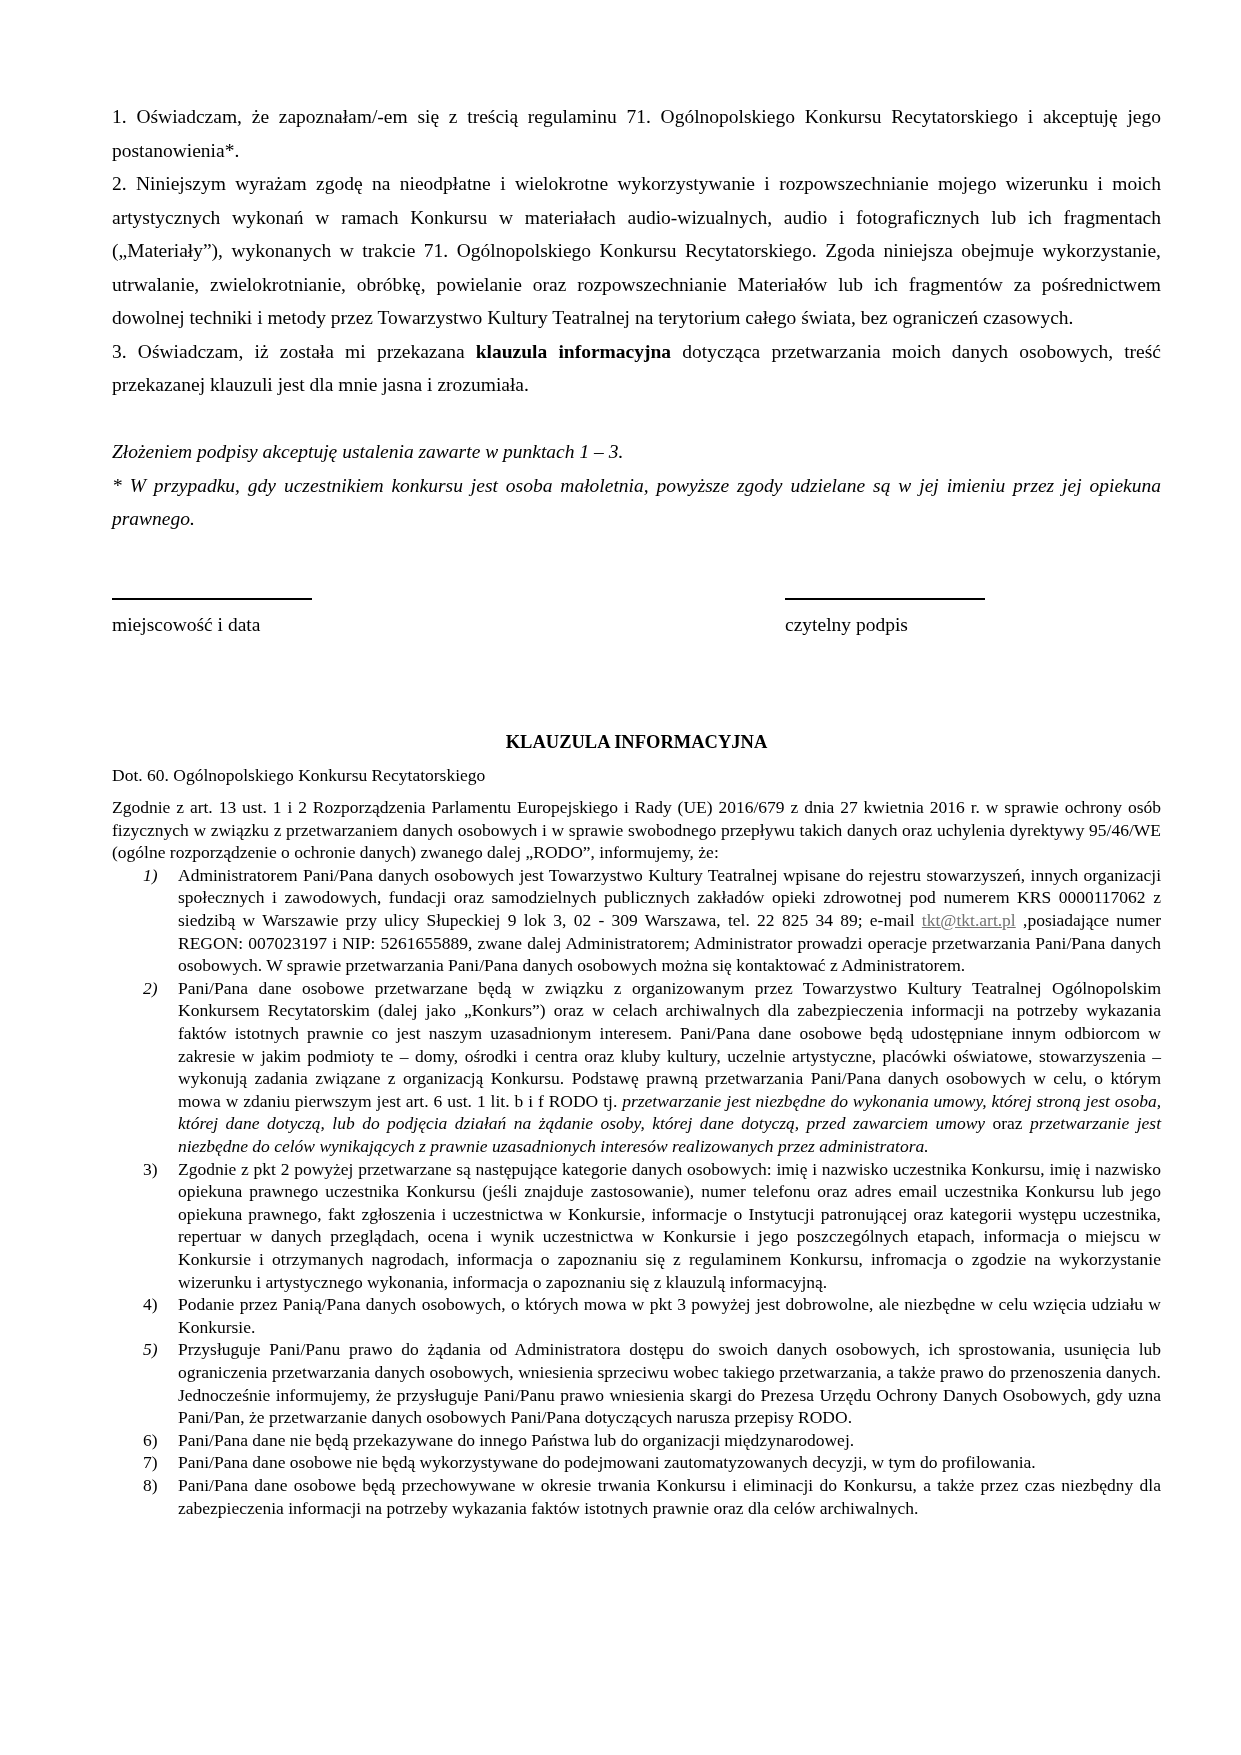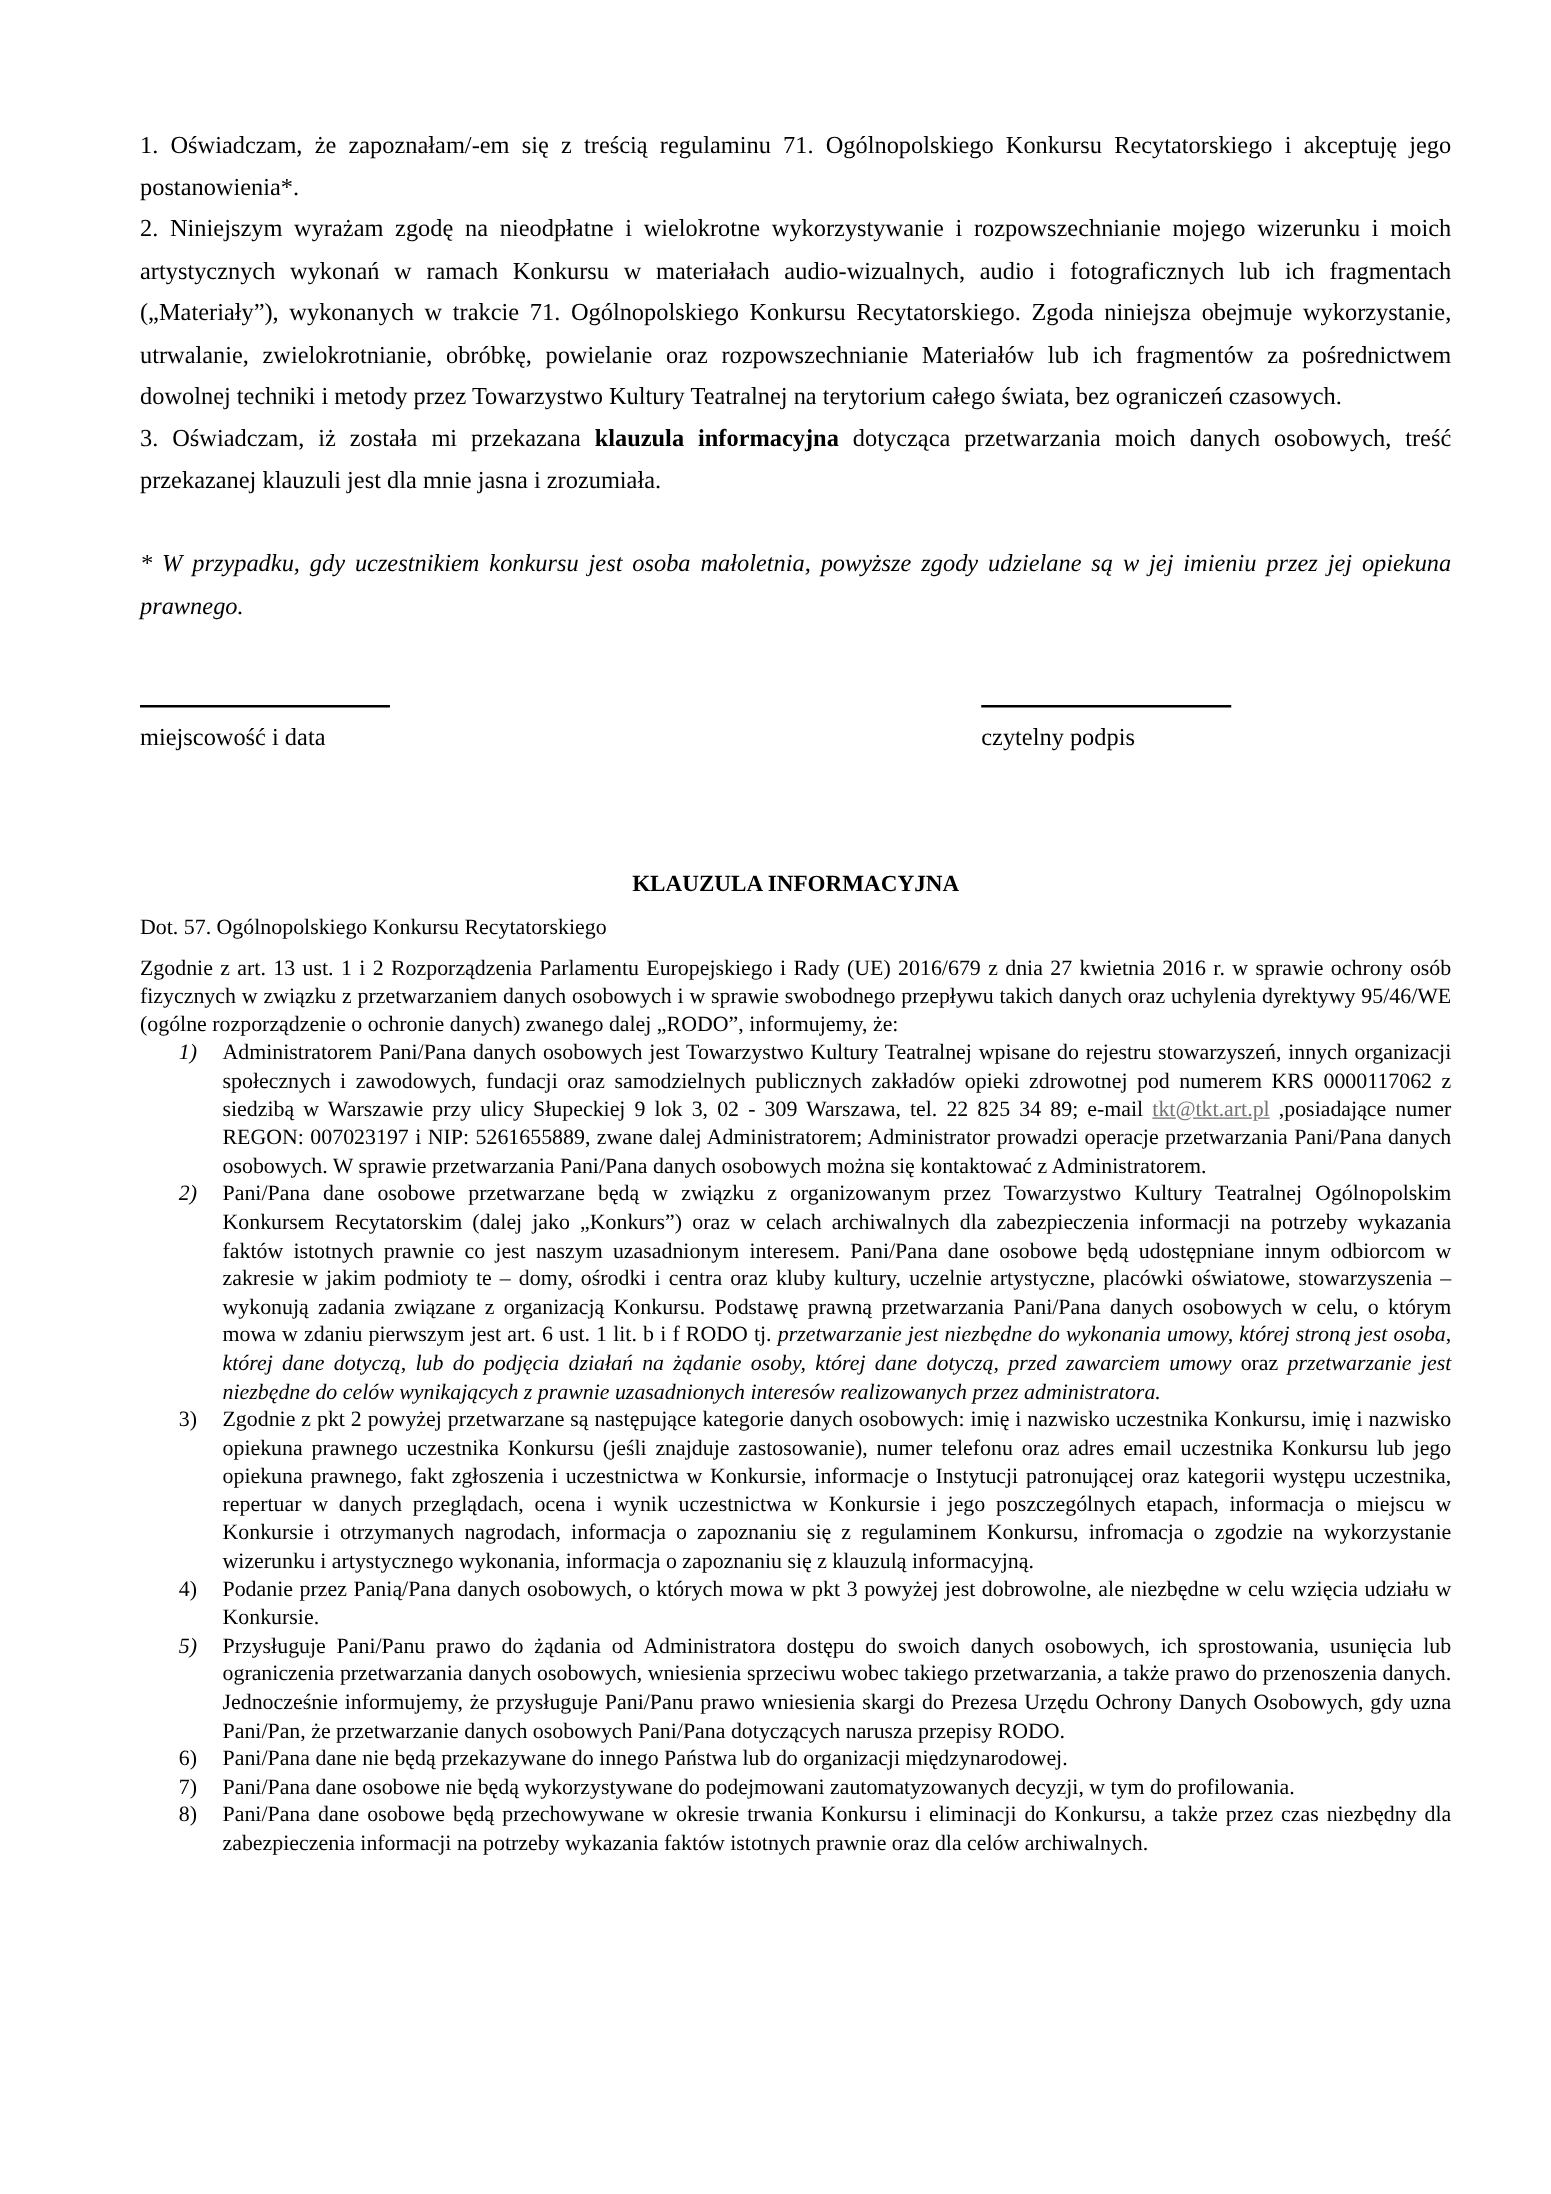--- a/index.html
+++ b/index.html
@@ -61,38 +61,39 @@
 </head>
 <body>
 
 <div class="page">
 
   <section class="consent">
     <p><span>1. Oświadczam, że zapoznałam/-em się z treścią regulaminu 71. Ogólnopolskiego Konkursu Recytatorskiego i akceptuję jego postanowienia*.</span></p>
     <p><span>2. Niniejszym wyrażam zgodę na nieodpłatne i wielokrotne wykorzystywanie i rozpowszechnianie mojego wizerunku i moich artystycznych wykonań w ramach Konkursu w materiałach audio-wizualnych, audio i fotograficznych lub ich fragmentach („Materiały”), wykonanych w trakcie 71. Ogólnopolskiego Konkursu Recytatorskiego. Zgoda niniejsza obejmuje wykorzystanie, utrwalanie, zwielokrotnianie, obróbkę, powielanie oraz rozpowszechnianie Materiałów lub ich fragmentów za pośrednictwem dowolnej techniki i metody przez Towarzystwo Kultury Teatralnej na terytorium całego świata, bez ograniczeń czasowych.</span></p>
     <p><span>3. Oświadczam, iż została mi przekazana </span><span class="b">klauzula informacyjna</span><span> dotycząca przetwarzania moich danych osobowych, treść przekazanej klauzuli jest dla mnie jasna i zrozumiała.</span></p>
     <div class="notes">
+      <p><span>Złożeniem podpisy akceptuję ustalenia zawarte w punktach 1 – 3.</span></p>
       <p><span>* W przypadku, gdy uczestnikiem konkursu jest osoba małoletnia, powyższe zgody udzielane są w jej imieniu przez jej opiekuna prawnego.</span></p>
     </div>
   </section>
 
   <section class="sig-area">
     <div class="sig-block">
       <div class="sig-line"></div>
       <div class="sig-label">miejscowość i data</div>
     </div>
     <div class="sig-block right">
       <div class="sig-line"></div>
       <div class="sig-label">czytelny podpis</div>
     </div>
   </section>
 
   <section>
     <h1 class="k-title">KLAUZULA INFORMACYJNA</h1>
-    <p class="k-subtitle">Dot. 57. Ogólnopolskiego Konkursu Recytatorskiego</p>
+    <p class="k-subtitle">Dot. 60. Ogólnopolskiego Konkursu Recytatorskiego</p>
     <p class="k-intro"><span>Zgodnie z art. 13 ust. 1 i 2 Rozporządzenia Parlamentu Europejskiego i Rady (UE) 2016/679 z dnia 27 kwietnia 2016 r. w sprawie ochrony osób fizycznych w związku z przetwarzaniem danych osobowych i w sprawie swobodnego przepływu takich danych oraz uchylenia dyrektywy 95/46/WE (ogólne rozporządzenie o ochronie danych) zwanego dalej „RODO”,  informujemy, że:</span></p>
     <div class="k-list">
         <div class="k-item"><span class="k-marker i">1)</span><span><span>Administratorem Pani/Pana danych osobowych jest Towarzystwo Kultury Teatralnej wpisane do rejestru stowarzyszeń, innych organizacji społecznych i zawodowych, fundacji oraz samodzielnych publicznych zakładów opieki zdrowotnej pod numerem KRS 0000117062 z siedzibą w Warszawie przy ulicy Słupeckiej 9 lok 3, 02 - 309 Warszawa, tel. 22 825 34 89; e-mail </span><a class="link" href="#">tkt@tkt.art.pl</a><span> ,posiadające numer REGON: 007023197 i NIP: 5261655889, zwane dalej Administratorem; Administrator prowadzi operacje przetwarzania Pani/Pana danych osobowych. W sprawie przetwarzania Pani/Pana danych osobowych można się kontaktować z Administratorem.</span></span></div>
         <div class="k-item"><span class="k-marker i">2)</span><span><span>Pani/Pana dane osobowe przetwarzane będą w związku z organizowanym przez Towarzystwo Kultury Teatralnej Ogólnopolskim Konkursem Recytatorskim (dalej jako „Konkurs”) oraz w celach archiwalnych dla zabezpieczenia informacji na potrzeby wykazania faktów istotnych prawnie co jest naszym uzasadnionym interesem. Pani/Pana dane osobowe będą udostępniane innym odbiorcom w zakresie w jakim podmioty te – domy, ośrodki i centra oraz kluby kultury, uczelnie artystyczne, placówki oświatowe, stowarzyszenia – wykonują zadania związane z organizacją Konkursu. Podstawę prawną przetwarzania Pani/Pana danych osobowych w celu, o którym mowa w zdaniu pierwszym jest art. 6 ust. 1 lit. b i f RODO tj. </span><span class="i">przetwarzanie jest niezbędne do wykonania umowy, której stroną jest osoba, której dane dotyczą, lub do podjęcia działań na żądanie osoby, której dane dotyczą, przed zawarciem umowy</span><span> oraz </span><span class="i">przetwarzanie jest niezbędne do celów wynikających z prawnie uzasadnionych interesów realizowanych przez administratora.</span></span></div>
         <div class="k-item"><span class="k-marker">3)</span><span><span>Zgodnie z pkt 2 powyżej przetwarzane są następujące kategorie danych osobowych: imię i nazwisko uczestnika Konkursu, imię i nazwisko opiekuna prawnego uczestnika Konkursu (jeśli znajduje zastosowanie),  numer telefonu oraz adres email uczestnika Konkursu lub jego opiekuna prawnego, fakt zgłoszenia i uczestnictwa w Konkursie, informacje o Instytucji patronującej oraz kategorii występu uczestnika, repertuar w danych przeglądach, ocena i wynik uczestnictwa w Konkursie i jego poszczególnych etapach, informacja o miejscu w Konkursie i otrzymanych nagrodach, informacja o zapoznaniu się z regulaminem Konkursu, infromacja o zgodzie na wykorzystanie wizerunku i artystycznego wykonania, informacja o zapoznaniu się z klauzulą informacyjną.</span></span></div>
         <div class="k-item"><span class="k-marker">4)</span><span><span>Podanie przez Panią/Pana danych osobowych, o których mowa w pkt 3 powyżej jest dobrowolne, ale niezbędne w celu wzięcia udziału w Konkursie.</span></span></div>
         <div class="k-item"><span class="k-marker i">5)</span><span><span>Przysługuje Pani/Panu prawo do żądania od Administratora dostępu do swoich danych osobowych, ich sprostowania, usunięcia lub ograniczenia przetwarzania danych osobowych, wniesienia sprzeciwu wobec takiego przetwarzania, a także prawo do przenoszenia danych. Jednocześnie informujemy, że przysługuje Pani/Panu prawo wniesienia skargi do Prezesa Urzędu Ochrony Danych Osobowych, gdy uzna Pani/Pan, że przetwarzanie danych osobowych Pani/Pana dotyczących narusza przepisy RODO.</span></span></div>
         <div class="k-item"><span class="k-marker">6)</span><span><span>Pani/Pana dane nie będą przekazywane do innego Państwa lub do organizacji międzynarodowej.</span></span></div>
         <div class="k-item"><span class="k-marker">7)</span><span><span>Pani/Pana dane osobowe nie będą wykorzystywane do podejmowani zautomatyzowanych decyzji, w tym do profilowania.</span></span></div>
         <div class="k-item"><span class="k-marker">8)</span><span><span>Pani/Pana dane osobowe będą przechowywane w okresie trwania Konkursu i eliminacji do Konkursu, a także przez czas niezbędny dla zabezpieczenia informacji na potrzeby wykazania faktów istotnych prawnie oraz dla celów archiwalnych.</span></span></div>

